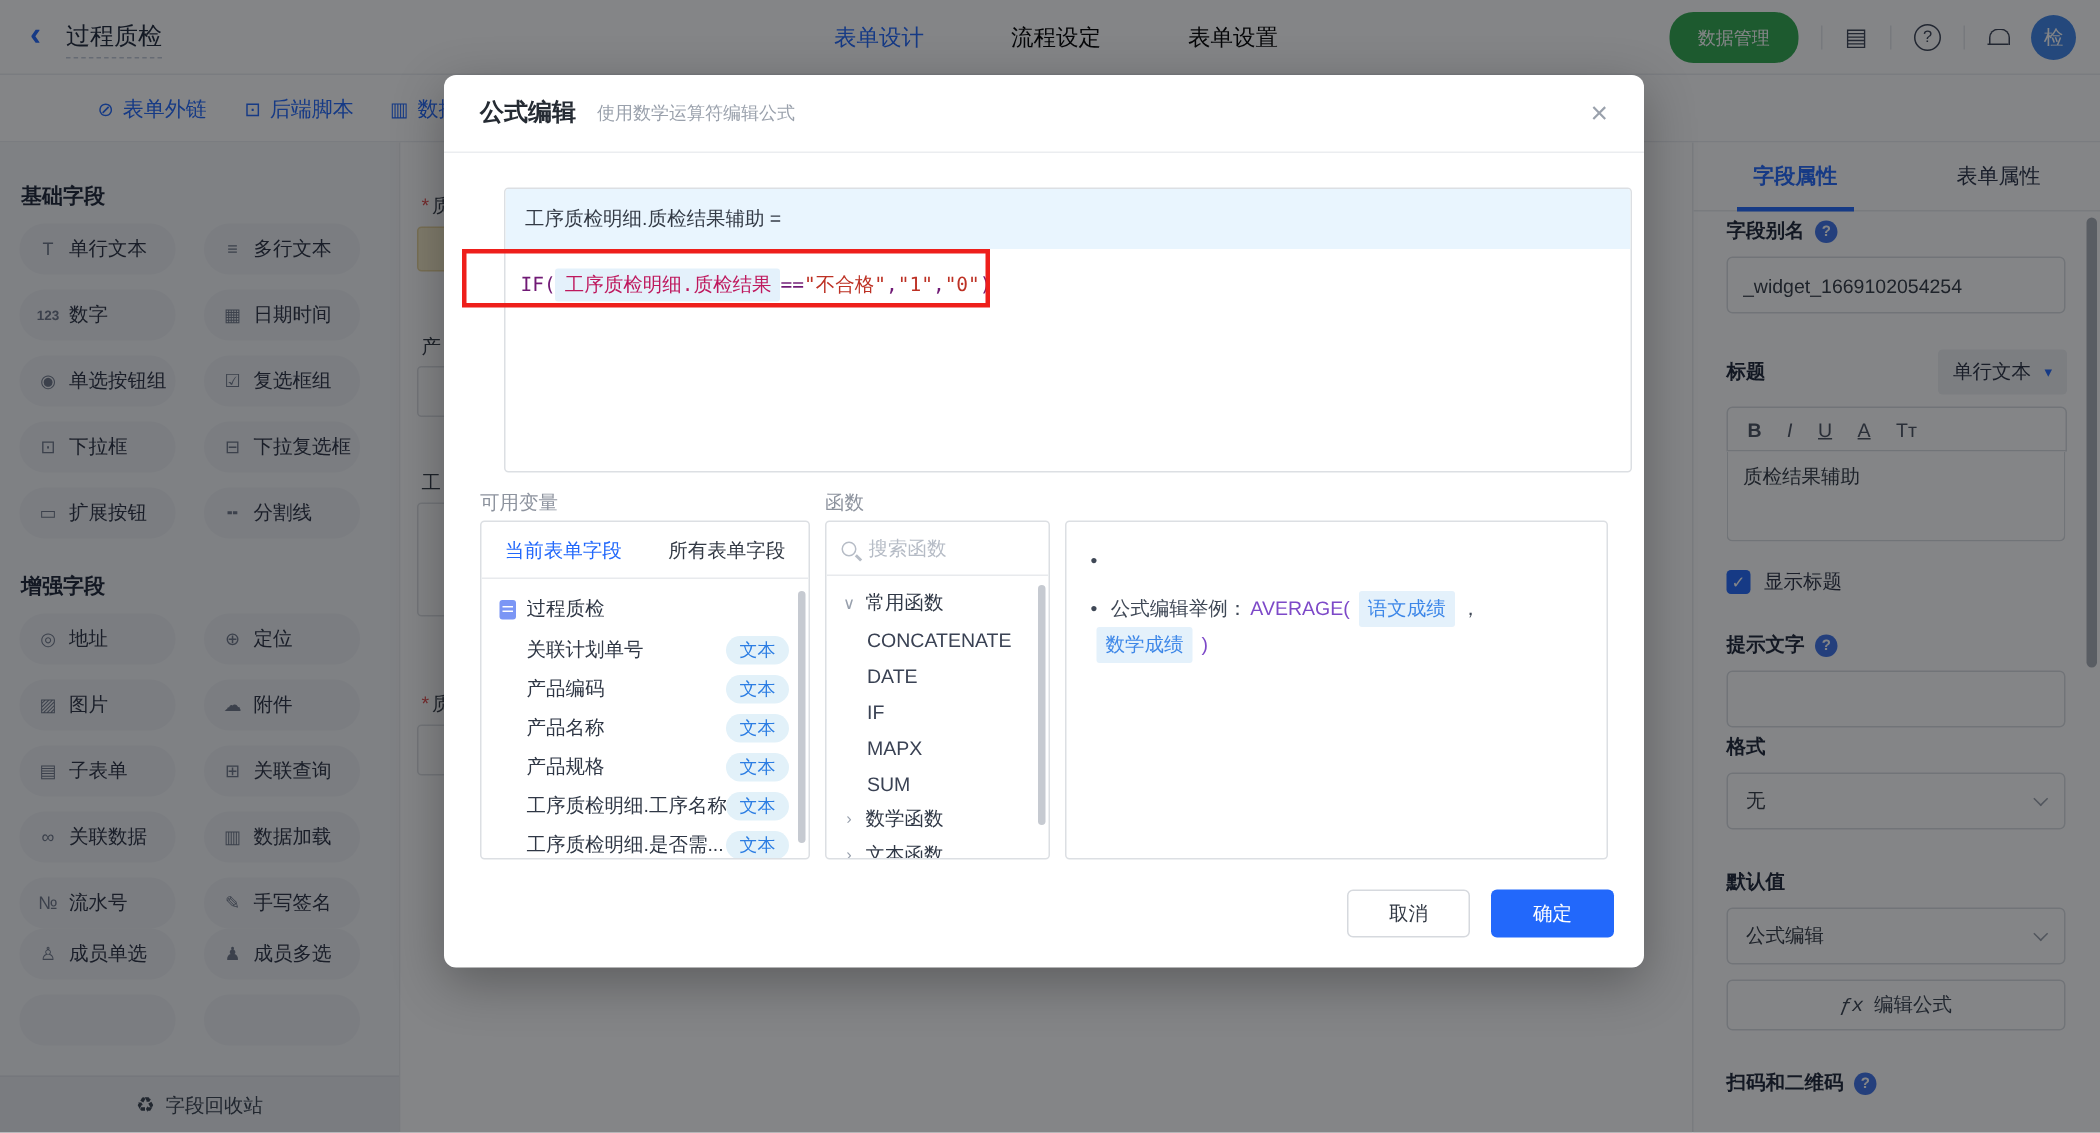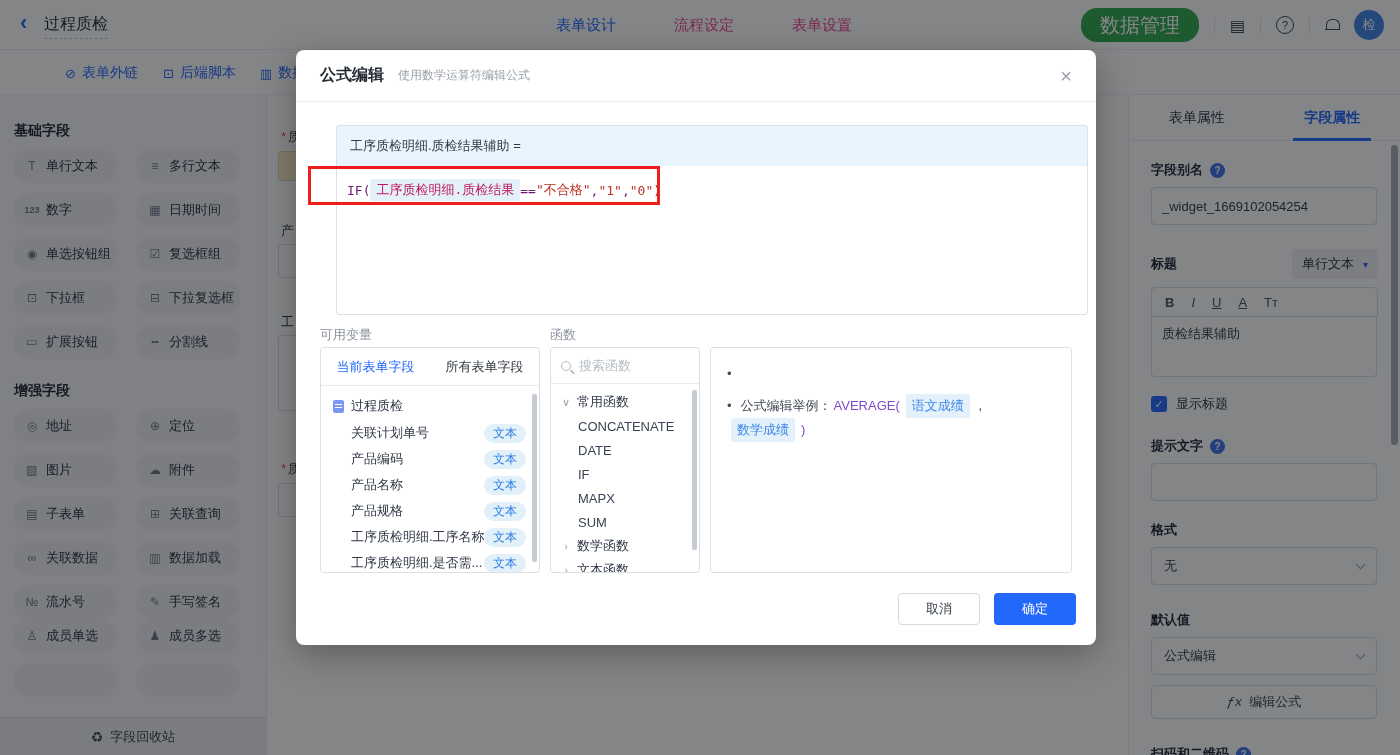--- a/index.html
+++ b/index.html
@@ -5,24 +5,24 @@
   * { margin:0; padding:0; box-sizing:border-box; }
   html,body { width:1400px; height:755px; overflow:hidden; }
   body { position:relative; font-family:"Liberation Sans","DejaVu Sans",sans-serif; background:#fff; color:#1f2736; }
   .ctr { display:flex; align-items:center; justify-content:center; }
 
   
   .header { position:absolute; top:0; left:0; width:1400px; height:50px; background:#fff; border-bottom:1px solid #ebedf0; }
   .back { position:absolute; left:20px; top:10px; color:#2268fb; font-size:22px; font-weight:bold; cursor:pointer; line-height:1.2; }
   .app-title { position:absolute; left:44px; top:14px; font-size:16px; color:#1d2638; border-bottom:1px dashed #c3cbd8; padding-bottom:3px; }
   .header-tabs { position:absolute; left:556px; top:0; height:50px; display:flex; gap:58px; align-items:center; font-size:15px; }
-  .header-tab { color:#ec4899; cursor:pointer; }
+  .header-tab { color:#000000; cursor:pointer; }
   .header-tab.active { color:#2268fb; }
   .header-right { position:absolute; right:16px; top:0; height:50px; display:flex; align-items:center; gap:15px; }
-  .pill-green { background:#30a94e; color:#fff; font-size:20px; height:30px; padding:17px 19px; border-radius:16px; display:flex; align-items:center; cursor:pointer; }
+  .pill-green { background:#30a94e; color:#fff; font-size:12px; height:30px; padding:17px 19px; border-radius:16px; display:flex; align-items:center; cursor:pointer; }
   .hdr-divider { width:1px; height:16px; background:#e4e6ea; }
   .hdr-icon { font-size:16px; color:#3a4254; cursor:pointer; }
   .help-circle { width:18px; height:18px; border:1.5px solid #3a4254; border-radius:50%; font-size:11px; color:#3a4254; cursor:pointer; }
   .bell { width:14px; height:13px; position:relative; cursor:pointer; }
   .bell::before { content:""; position:absolute; left:1px; top:0; width:12px; height:10px; border:1.5px solid #3a4254; border-bottom:none; border-radius:6px 6px 0 0; }
   .bell::after { content:""; position:absolute; left:0; top:10px; width:14px; height:1.5px; background:#3a4254; }
   .avatar { width:30px; height:30px; border-radius:50%; background:#3f85e8; color:#fff; font-size:13px; cursor:pointer; }
 
   
   .subbar { position:absolute; top:50px; left:0; width:1400px; height:45px; background:#fff; border-bottom:1px solid #ebedf0; }
@@ -55,21 +55,21 @@
   .fl-3 { top:365px; } .fb-3 { top:388px; height:34px; }
 
   
   .props { position:absolute; top:95px; left:1128px; width:272px; height:660px; background:#fff; border-left:1px solid #e8eaed; padding:0 22px; }
   .props-tabs { height:46px; display:flex; border-bottom:1px solid #e8eaed; margin:0 -22px; }
   .props-tab { flex:1; display:flex; align-items:center; justify-content:center; font-size:14px; color:#2a3347; position:relative; cursor:pointer; }
   .props-tab.active { color:#2268fb; font-weight:bold; }
   .props-tab.active::after { content:""; position:absolute; bottom:-1px; left:50%; transform:translateX(-50%); width:78px; height:3px; background:#2268fb; }
   .grp-label { display:flex; align-items:center; gap:7px; font-size:13px; font-weight:bold; color:#1c2536; }
   .qmark { width:15px; height:15px; border-radius:50%; background:#3e73e8; color:#fff; font-size:10px; flex:none; cursor:pointer; }
-  .mt20 { margin-top:20px; } .mt24 { margin-top:24px; } .mt26 { margin-top:26px; } .mt8 { margin-top:8px; }
+  .mt20 { margin-top:4px; } .mt24 { margin-top:24px; } .mt26 { margin-top:26px; } .mt8 { margin-top:8px; }
   .inp { width:226px; height:38px; border:1px solid #d9dce1; border-radius:4px; font-size:13px; color:#333a45; padding:0 10px; background:#fff; outline:none; font-family:inherit; }
   .title-row { display:flex; justify-content:space-between; align-items:center; margin-top:24px; }
   .type-dd { background:#eef0f3; border-radius:3px; height:30px; padding:0 10px; display:flex; align-items:center; gap:9px; font-size:13px; color:#2a3142; cursor:pointer; }
   .type-dd .caret { color:#2268fb; font-size:10px; }
   .fmt-bar { margin-top:8px; height:30px; border:1px solid #d9dce1; border-radius:4px 4px 0 0; display:flex; align-items:center; gap:17px; padding:0 13px; font-size:13px; color:#4a5261; }
   .fmt-btn { cursor:pointer; }
   .fmt-btn.b { font-weight:bold; } .fmt-btn.i { font-style:italic; } .fmt-btn.u,.fmt-btn.a { text-decoration:underline; }
   .title-area { display:block; height:60px; width:226px; border:1px solid #d9dce1; border-top:none; border-radius:0 0 4px 4px; font-size:13px; color:#333a45; padding:8px 10px; resize:none; outline:none; font-family:inherit; }
   .check-row { display:flex; align-items:center; gap:9px; margin-top:18px; font-size:13px; color:#2a3142; }
   .cb { width:16px; height:16px; border-radius:3px; flex:none; cursor:pointer; }
@@ -286,22 +286,22 @@
     <div class="frag-label fl-1"><span>产</span></div>
     <div class="frag-box fb-1"></div>
     <div class="frag-label fl-2"><span>工</span></div>
     <div class="frag-box fb-2"></div>
     <div class="frag-label fl-3"><span class="star">*</span><span>质</span></div>
     <div class="frag-box fb-3"></div>
   </main>
 
 <aside class="props">
   <div class="props-tabs" id="props-tabs">
+      <div class="props-tab active">字段属性</div>
       <div class="props-tab">表单属性</div>
-      <div class="props-tab active">字段属性</div>
     </div>
 
   <div class="grp-label mt20">
     <span>字段别名</span>
     <span class="qmark ctr">?</span>
   </div>
   <input class="inp mt8" value="_widget_1669102054254" style="">
 
   <div class="title-row">
     <span class="grp-label">标题</span>

